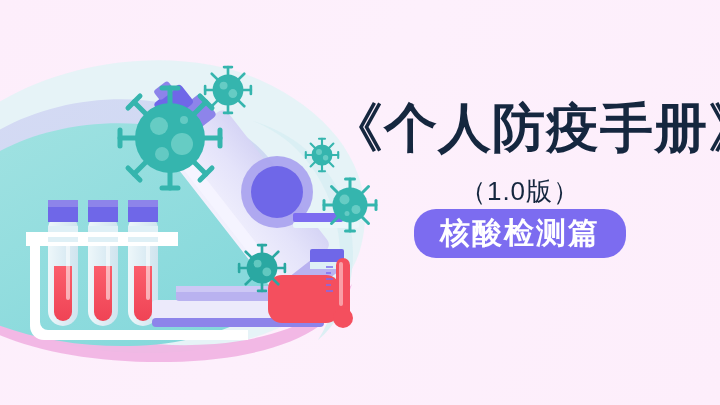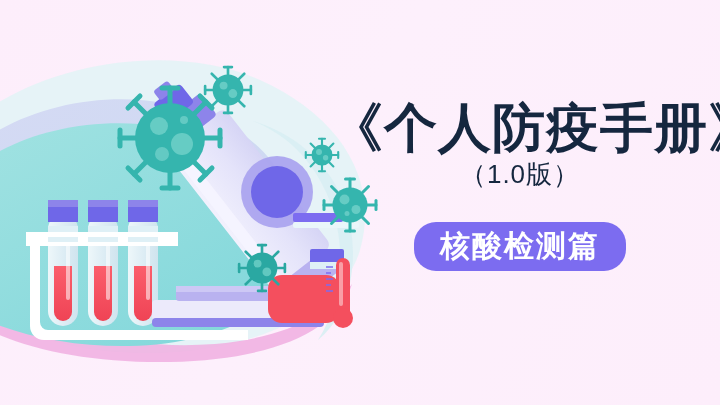--- a/index.html
+++ b/index.html
@@ -18,24 +18,24 @@
   .textblock{
     position:absolute;left:330px;top:100px;width:380px;height:230px;
     text-align:center;
   }
   .title{
     font-size:53px;font-weight:bold;color:#15273f;
     letter-spacing:1px;line-height:1.05;white-space:nowrap;
     margin:0;padding:0;
   }
   .subtitle{
-    font-size:26px;color:#15273f;margin-top:1px;letter-spacing:1px;
+    font-size:26px;color:#15273f;margin-top:18px;letter-spacing:1px;
     font-weight:400;
   }
-  .badgewrap{margin-top:30px;}
+  .badgewrap{}
   .badge{
     display:inline-block;
     background:#7c6cf0;
     color:#ffffff;
     font-size:30px;font-weight:bold;
     letter-spacing:2px;
     padding:8px 26px 10px 26px;
     border-radius:22px;
     line-height:1.05;
   }

